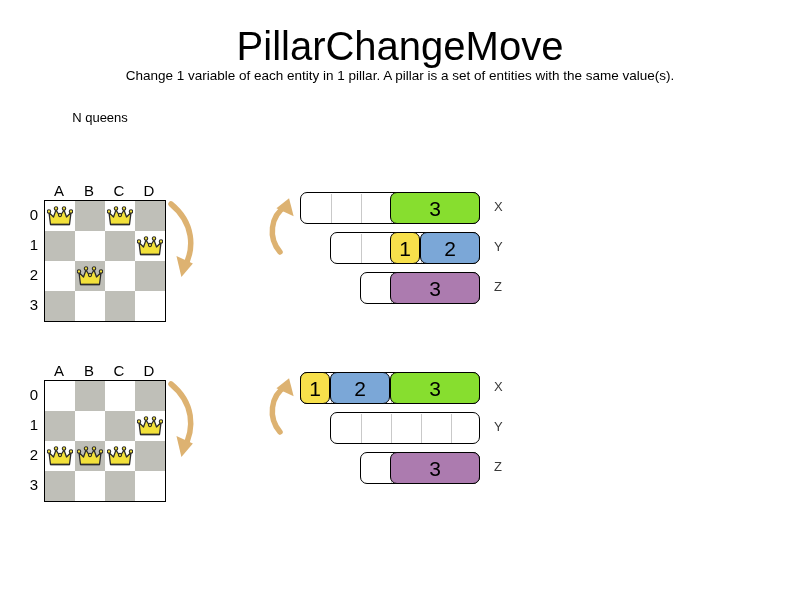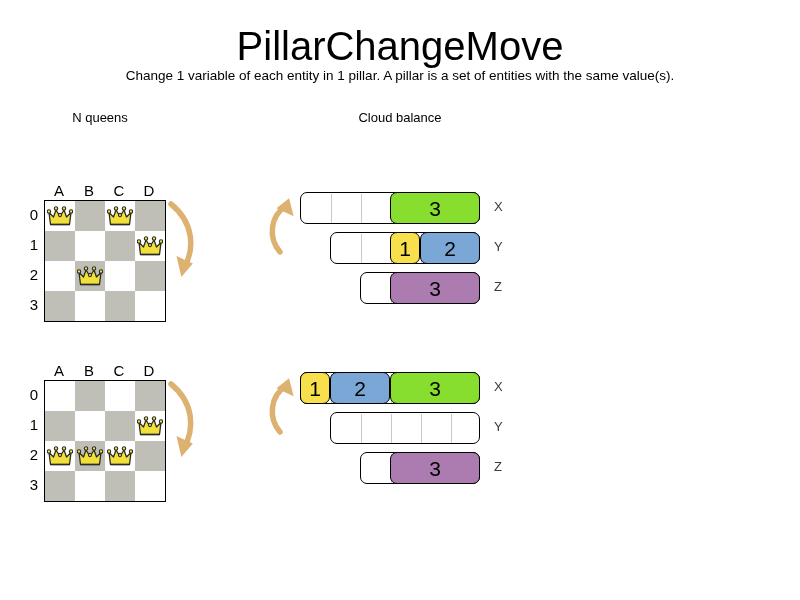--- a/index.html
+++ b/index.html
@@ -82,21 +82,20 @@
 </style>
 </head>
 <body>
 
 <div class="page">
 
   <div class="title">PillarChangeMove</div>
   <div class="subtitle">Change 1 variable of each entity in 1 pillar. A pillar is a set of entities with the same value(s).</div>
 
   <div class="section-caption" id="cap-nqueens">N queens</div>
-  <div class="section-caption" id="cap-cloud">Cloud balance</div>
 
   <div class="board-wrap" id="board-top">
       <div class="col-labels">
         <div class="col-label" style="left:0px">A</div>
         <div class="col-label" style="left:30px">B</div>
         <div class="col-label" style="left:60px">C</div>
         <div class="col-label" style="left:90px">D</div>
       </div>
       <div class="row-labels">
         <div class="row-label" style="top:0px">0</div>

